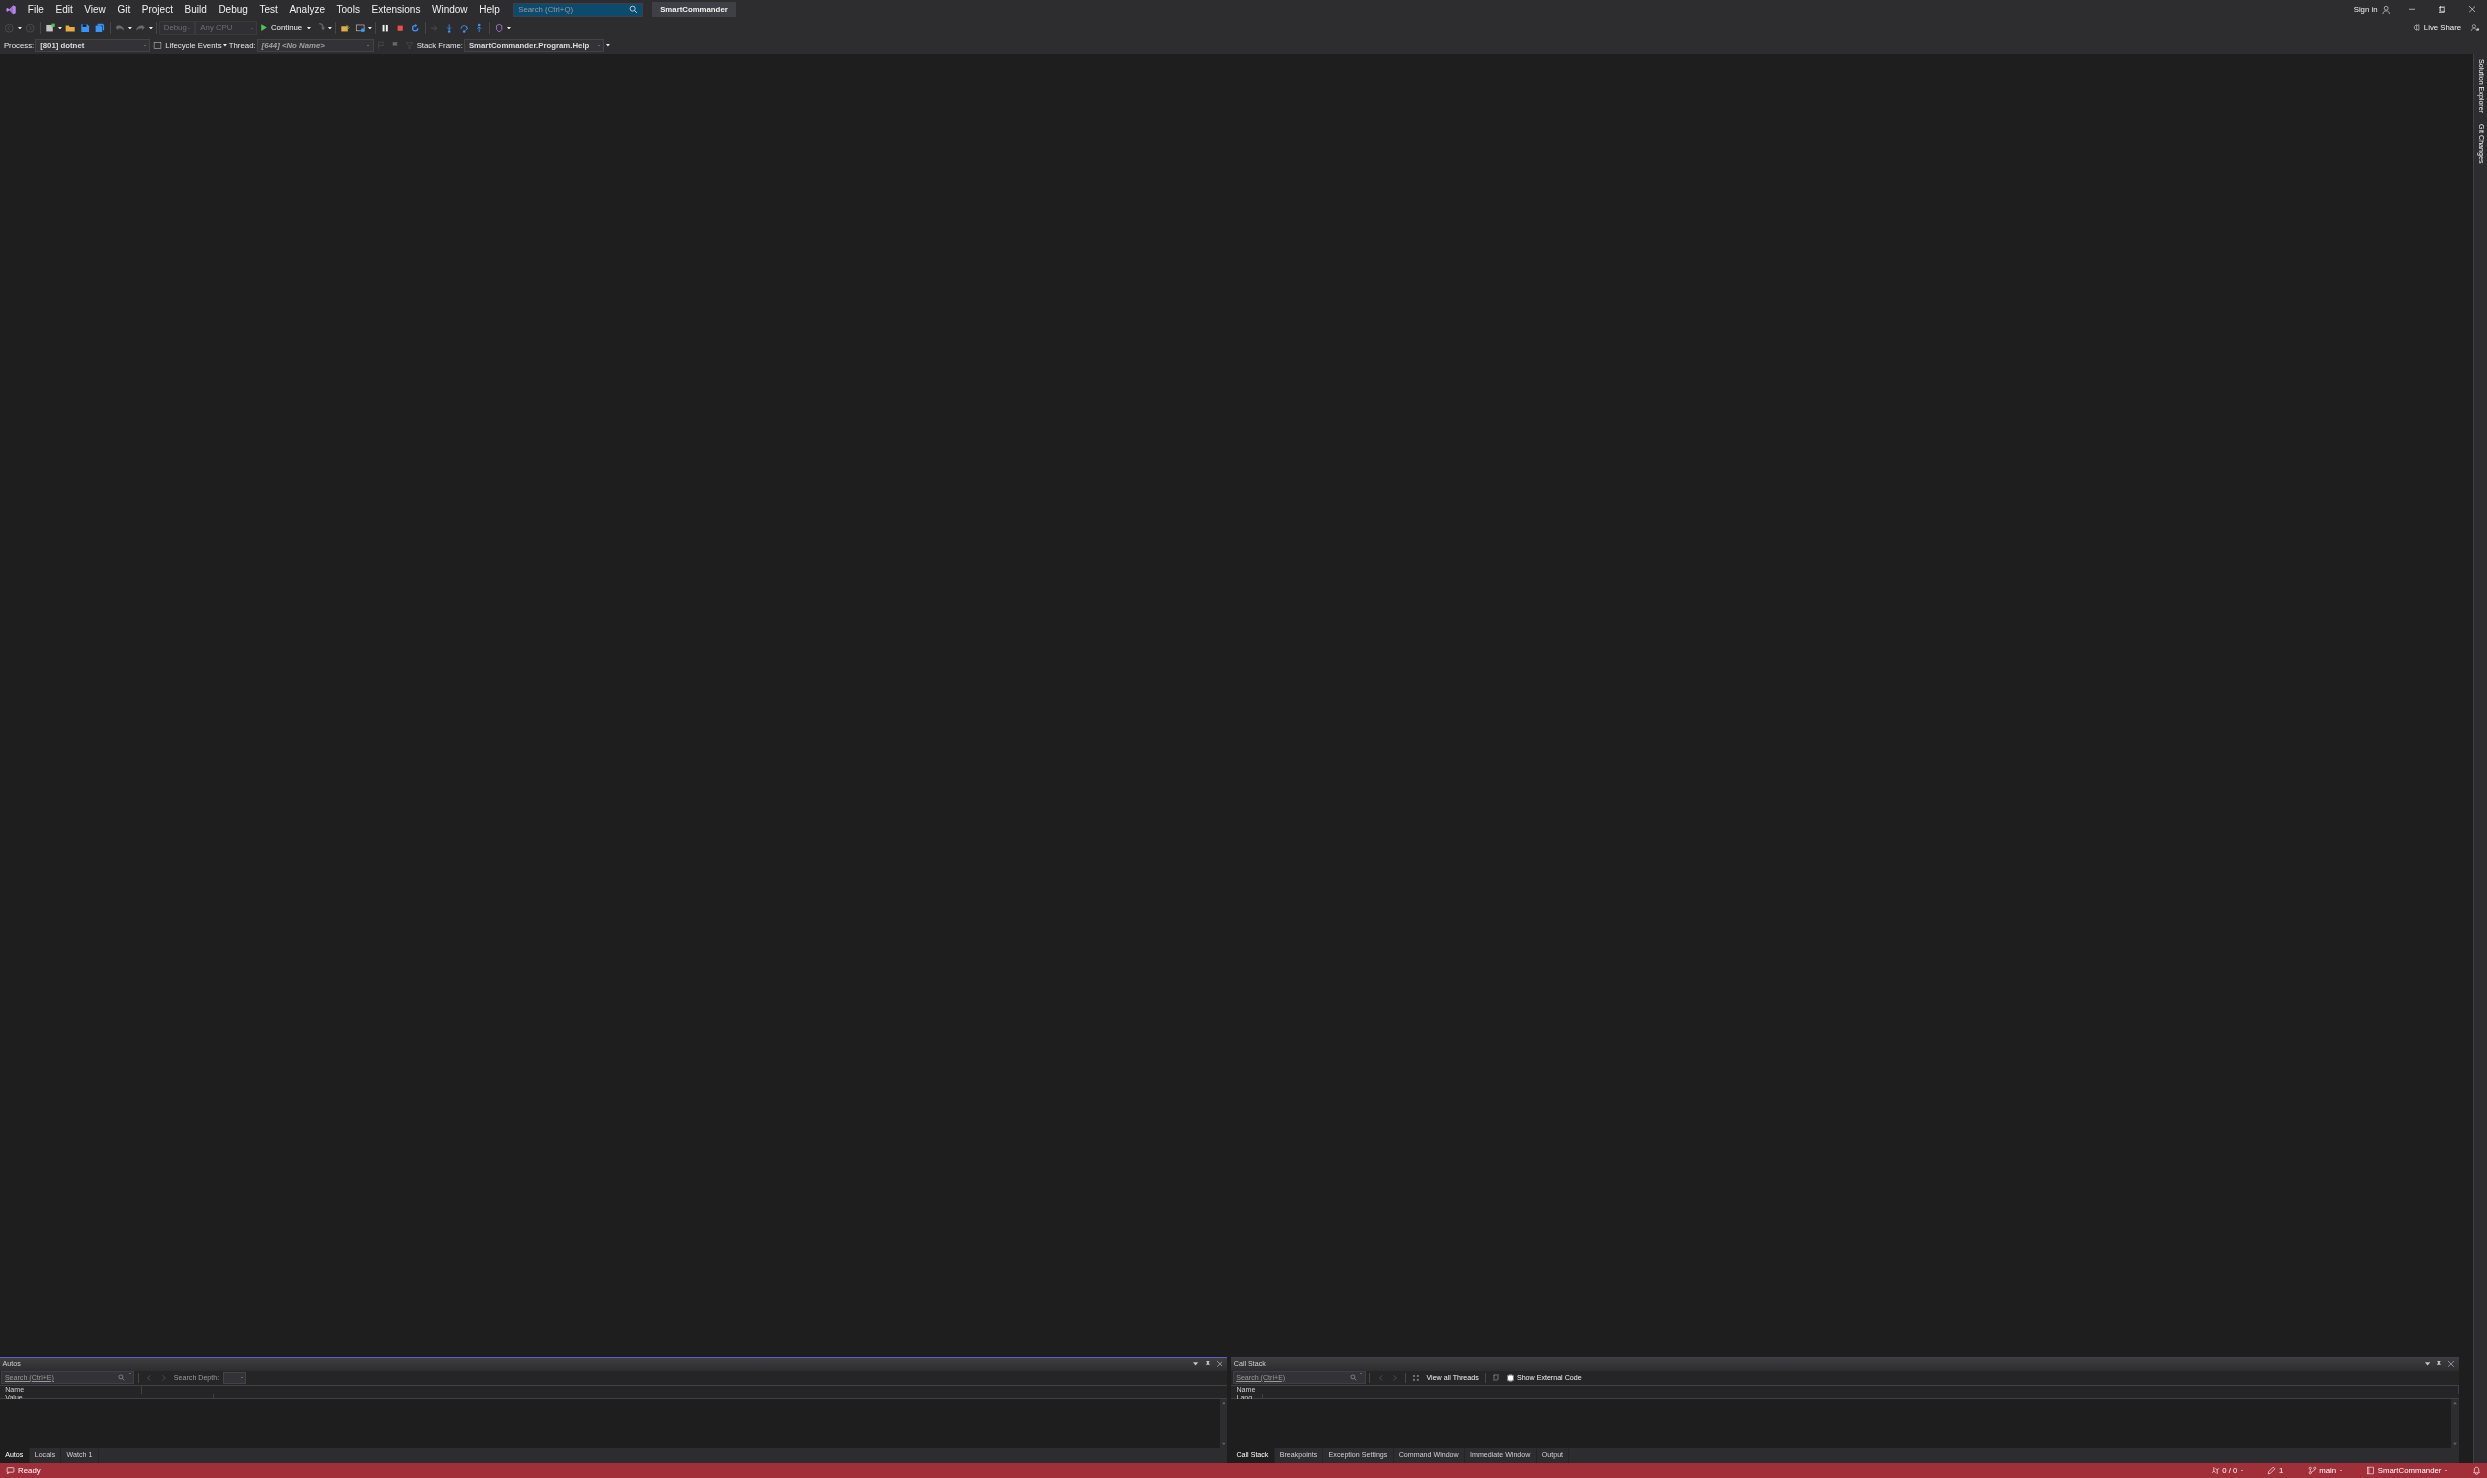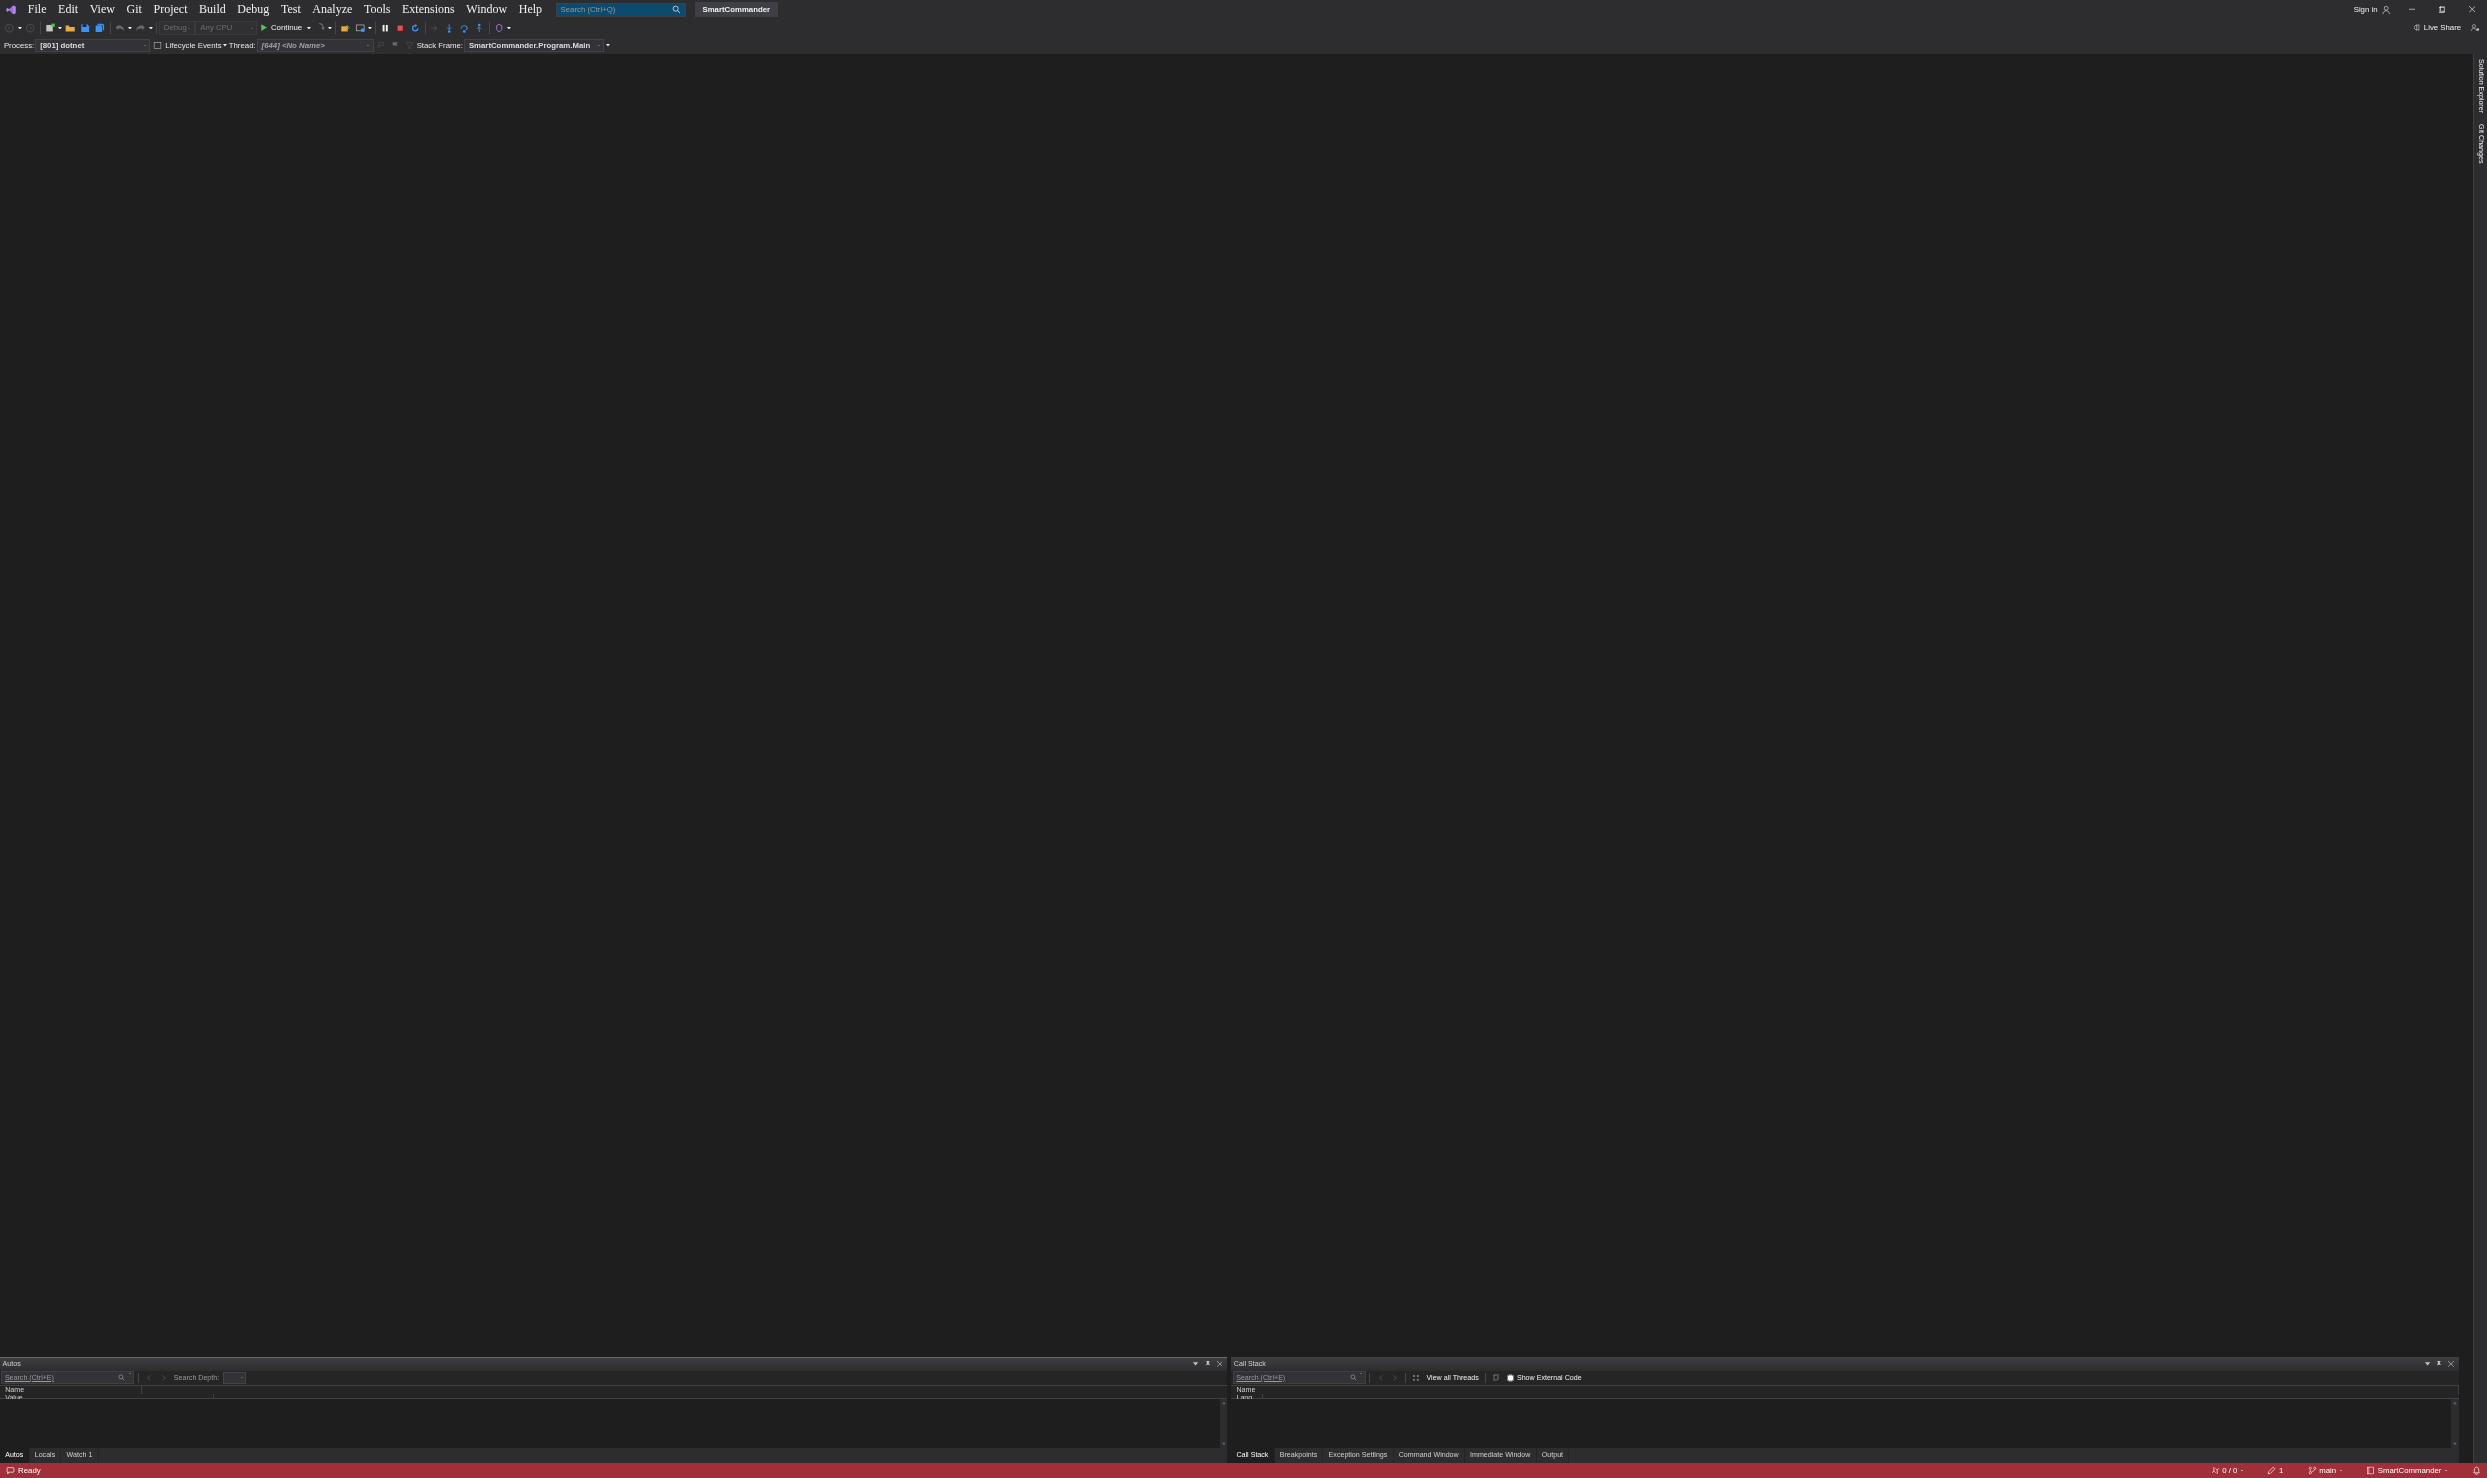--- a/index.html
+++ b/index.html
@@ -3,21 +3,21 @@
 <meta charset="utf-8">
 <style>
 * { margin: 0; padding: 0; box-sizing: border-box; font-family: "Segoe UI", Arial, sans-serif; }
 html, body { width: 100%; height: 100%; background: #2d2d30; color: #f1f1f1; overflow: hidden; font-size: 7.8px; }
 
 
 .titlebar { height: 19.4px; background: #2d2d30; display: flex; align-items: stretch; }
 .vs-logo { width: 22px; display: flex; align-items: center; justify-content: center; }
 .vs-logo svg { width: 11.7px; height: 11.7px; }
 .menu-items { display: flex; align-items: stretch; }
-.menu-item { padding: 0 5.8px; display: flex; align-items: center; color: #f1f1f1; cursor: default; font-size: 12px; font-family: Liberation Serif, serif; }
+.menu-item { padding: 0 5.8px; display: flex; align-items: center; color: #f1f1f1; cursor: default; font-size: 10px; }
 .search-box { margin-left: 7.8px; height: 14.2px; align-self: center; width: 130px; background: #0c4a6e; border: 0.6px solid #3f3f46; display: flex; align-items: center; padding: 0 3.9px; color: #b0b0b0; position: relative; }
 .search-box-text { flex: 1; color: #999; font-size: 7.8px; }
 .search-icon { width: 9px; height: 9px; fill: #f1f1f1; }
 .solution-badge { margin-left: 9px; align-self: center; background: #3f3f46; height: 15.5px; padding: 0 7.8px; display: flex; align-items: center; font-size: 7.8px; font-weight: 600; }
 .title-spacer { flex: 1; }
 .signin { padding: 0 5.2px; display: flex; align-items: center; gap: 3.9px; font-size: 7.8px; }
 .signin-icon { width: 10.4px; height: 10.4px; }
 .win-controls { display: flex; }
 .win-btn { width: 30px; display: flex; align-items: center; justify-content: center; }
 .win-btn svg { width: 6.5px; height: 6.5px; stroke: #f1f1f1; stroke-width: 1; fill: none; }
@@ -375,21 +375,21 @@
         <path d="M3 2v12M3 2h9l-2 3 2 3H3" class="ic-grey"></path>
       </svg>
     </div>
   <div class="db-btn disabled">
       <svg width="9" height="9" viewBox="0 0 16 16">
         <path d="M2 3h12l-5 6v5l-2-1V9z" fill="none" stroke="#888"></path>
       </svg>
     </div>
   <span class="db-label">Stack Frame:</span>
   <div class="db-combo" style="width:140px">
-      <span>SmartCommander.Program.Main</span>
+      <span>SmartCommander.Program.Help</span>
     </div>
   <div class="tb-dd">
       <svg viewBox="0 0 6 4">
         <path d="M0 0l3 4 3-4z"></path>
       </svg>
     </div>
 </div>
 
 <div class="main-area">
   <div class="editor-area">

